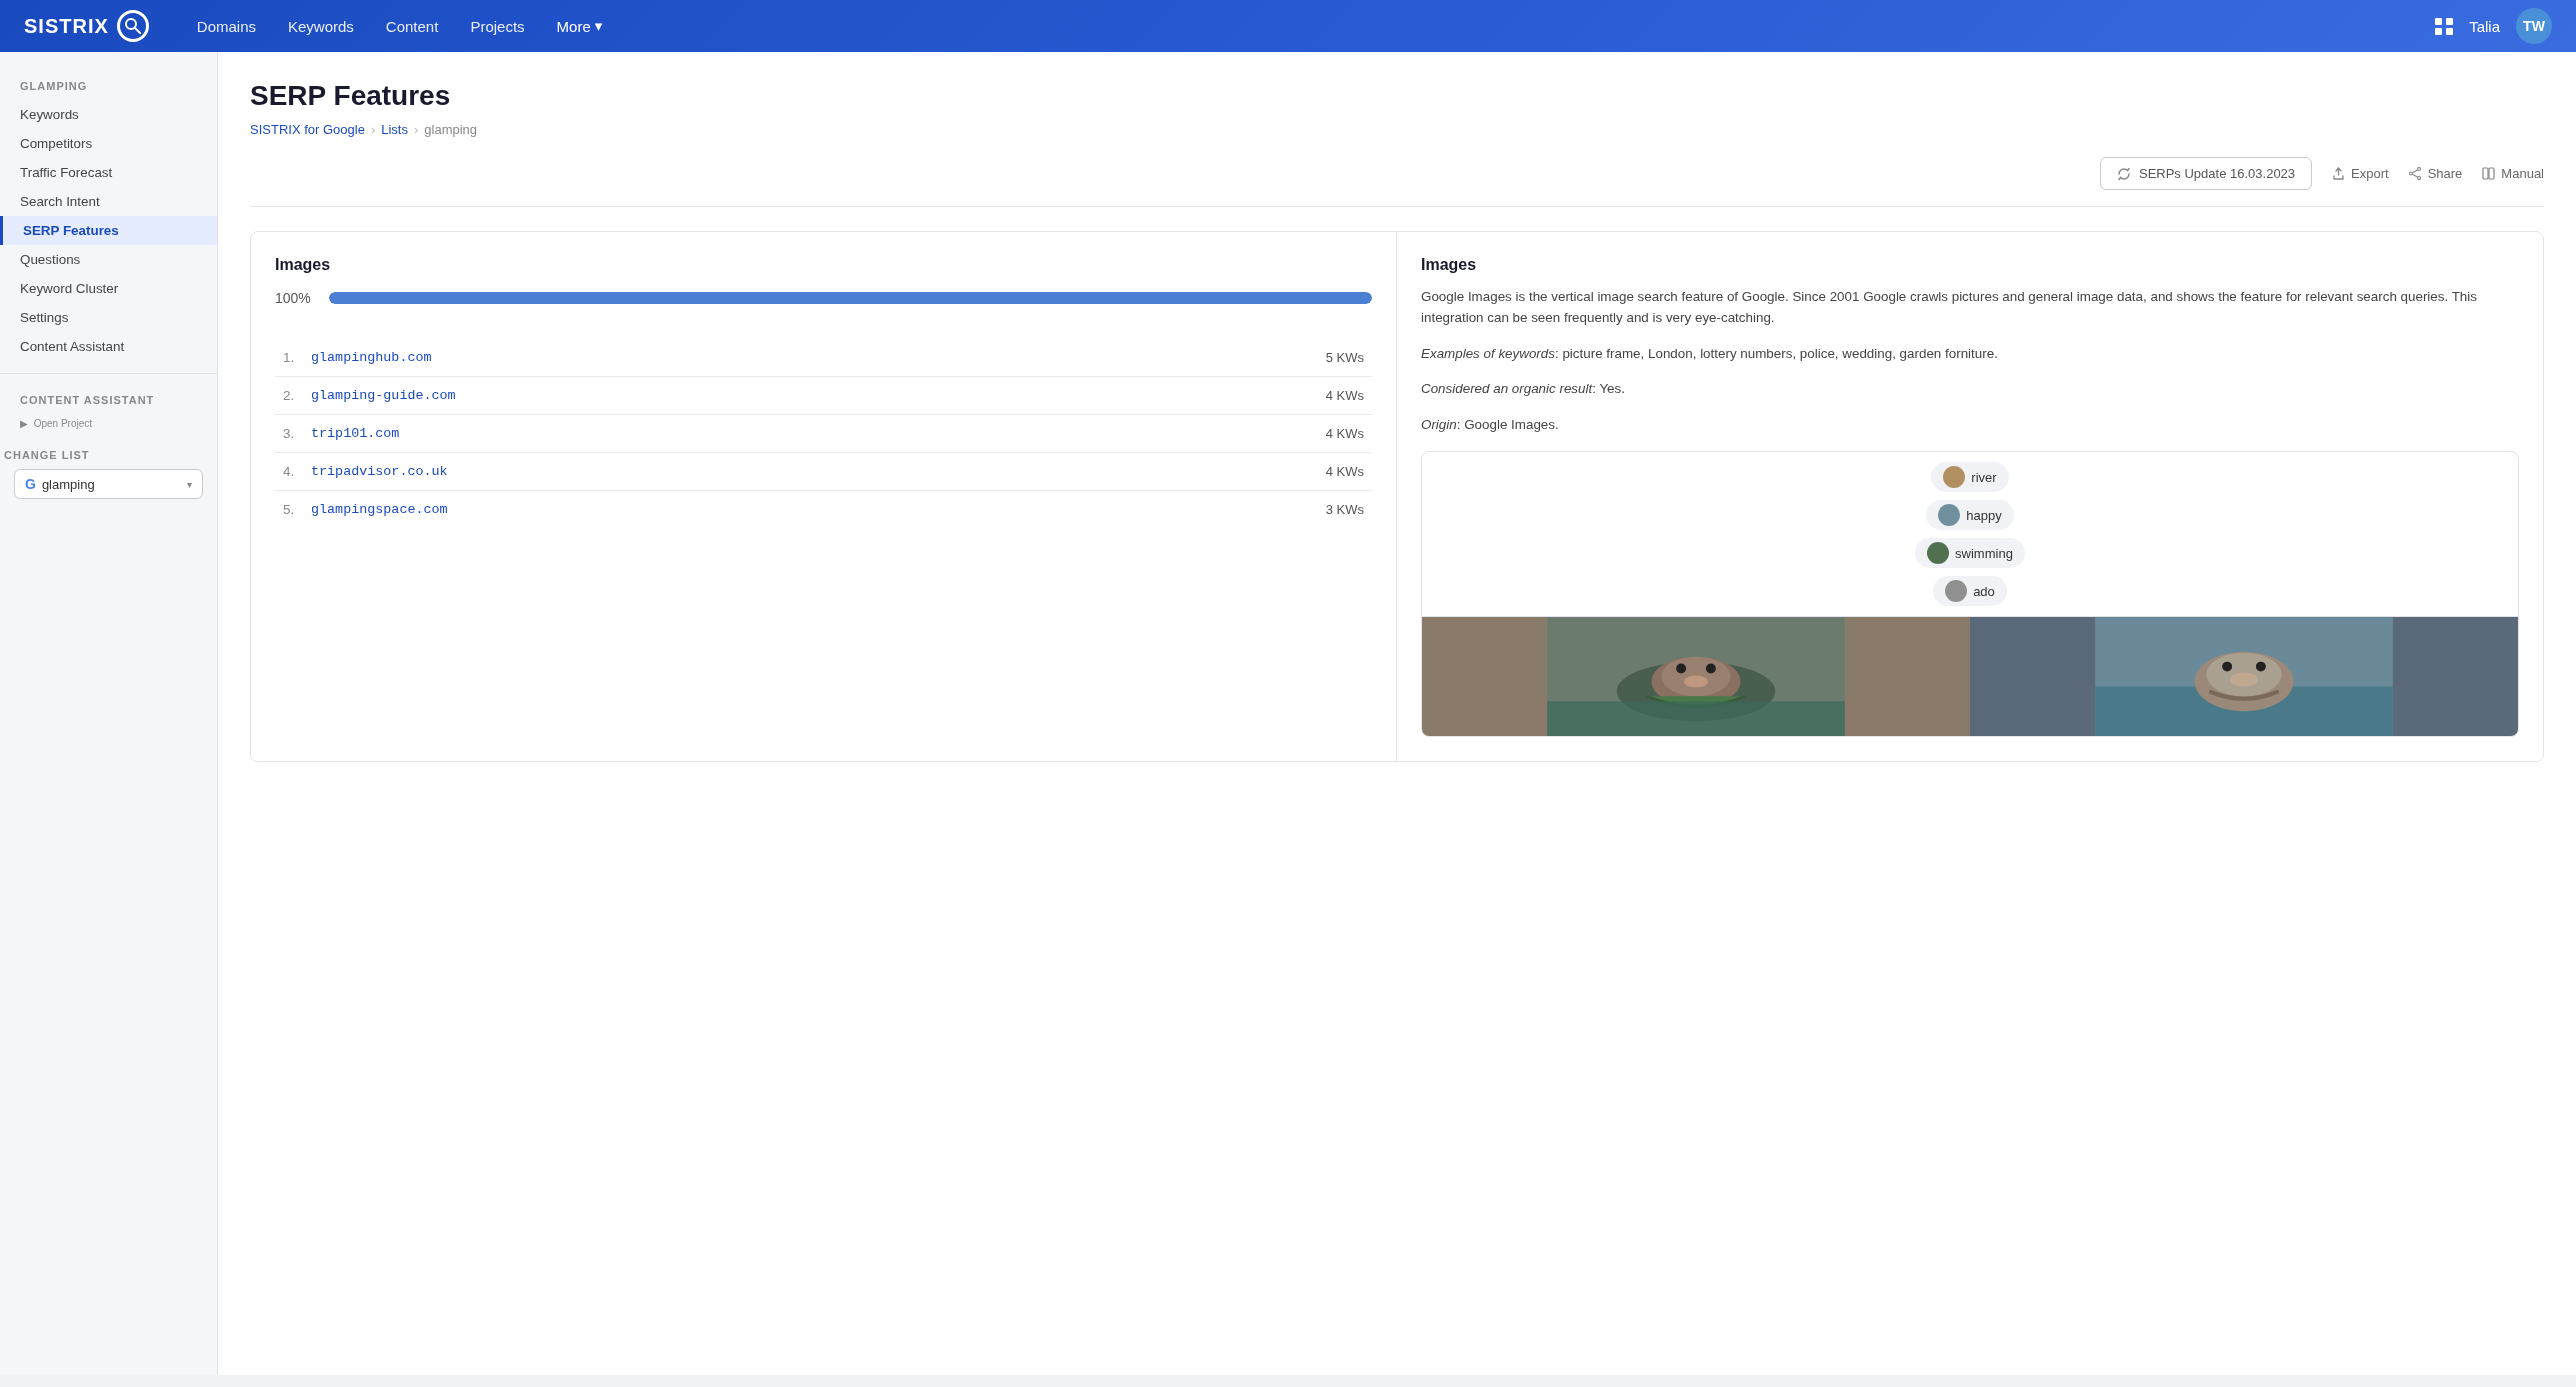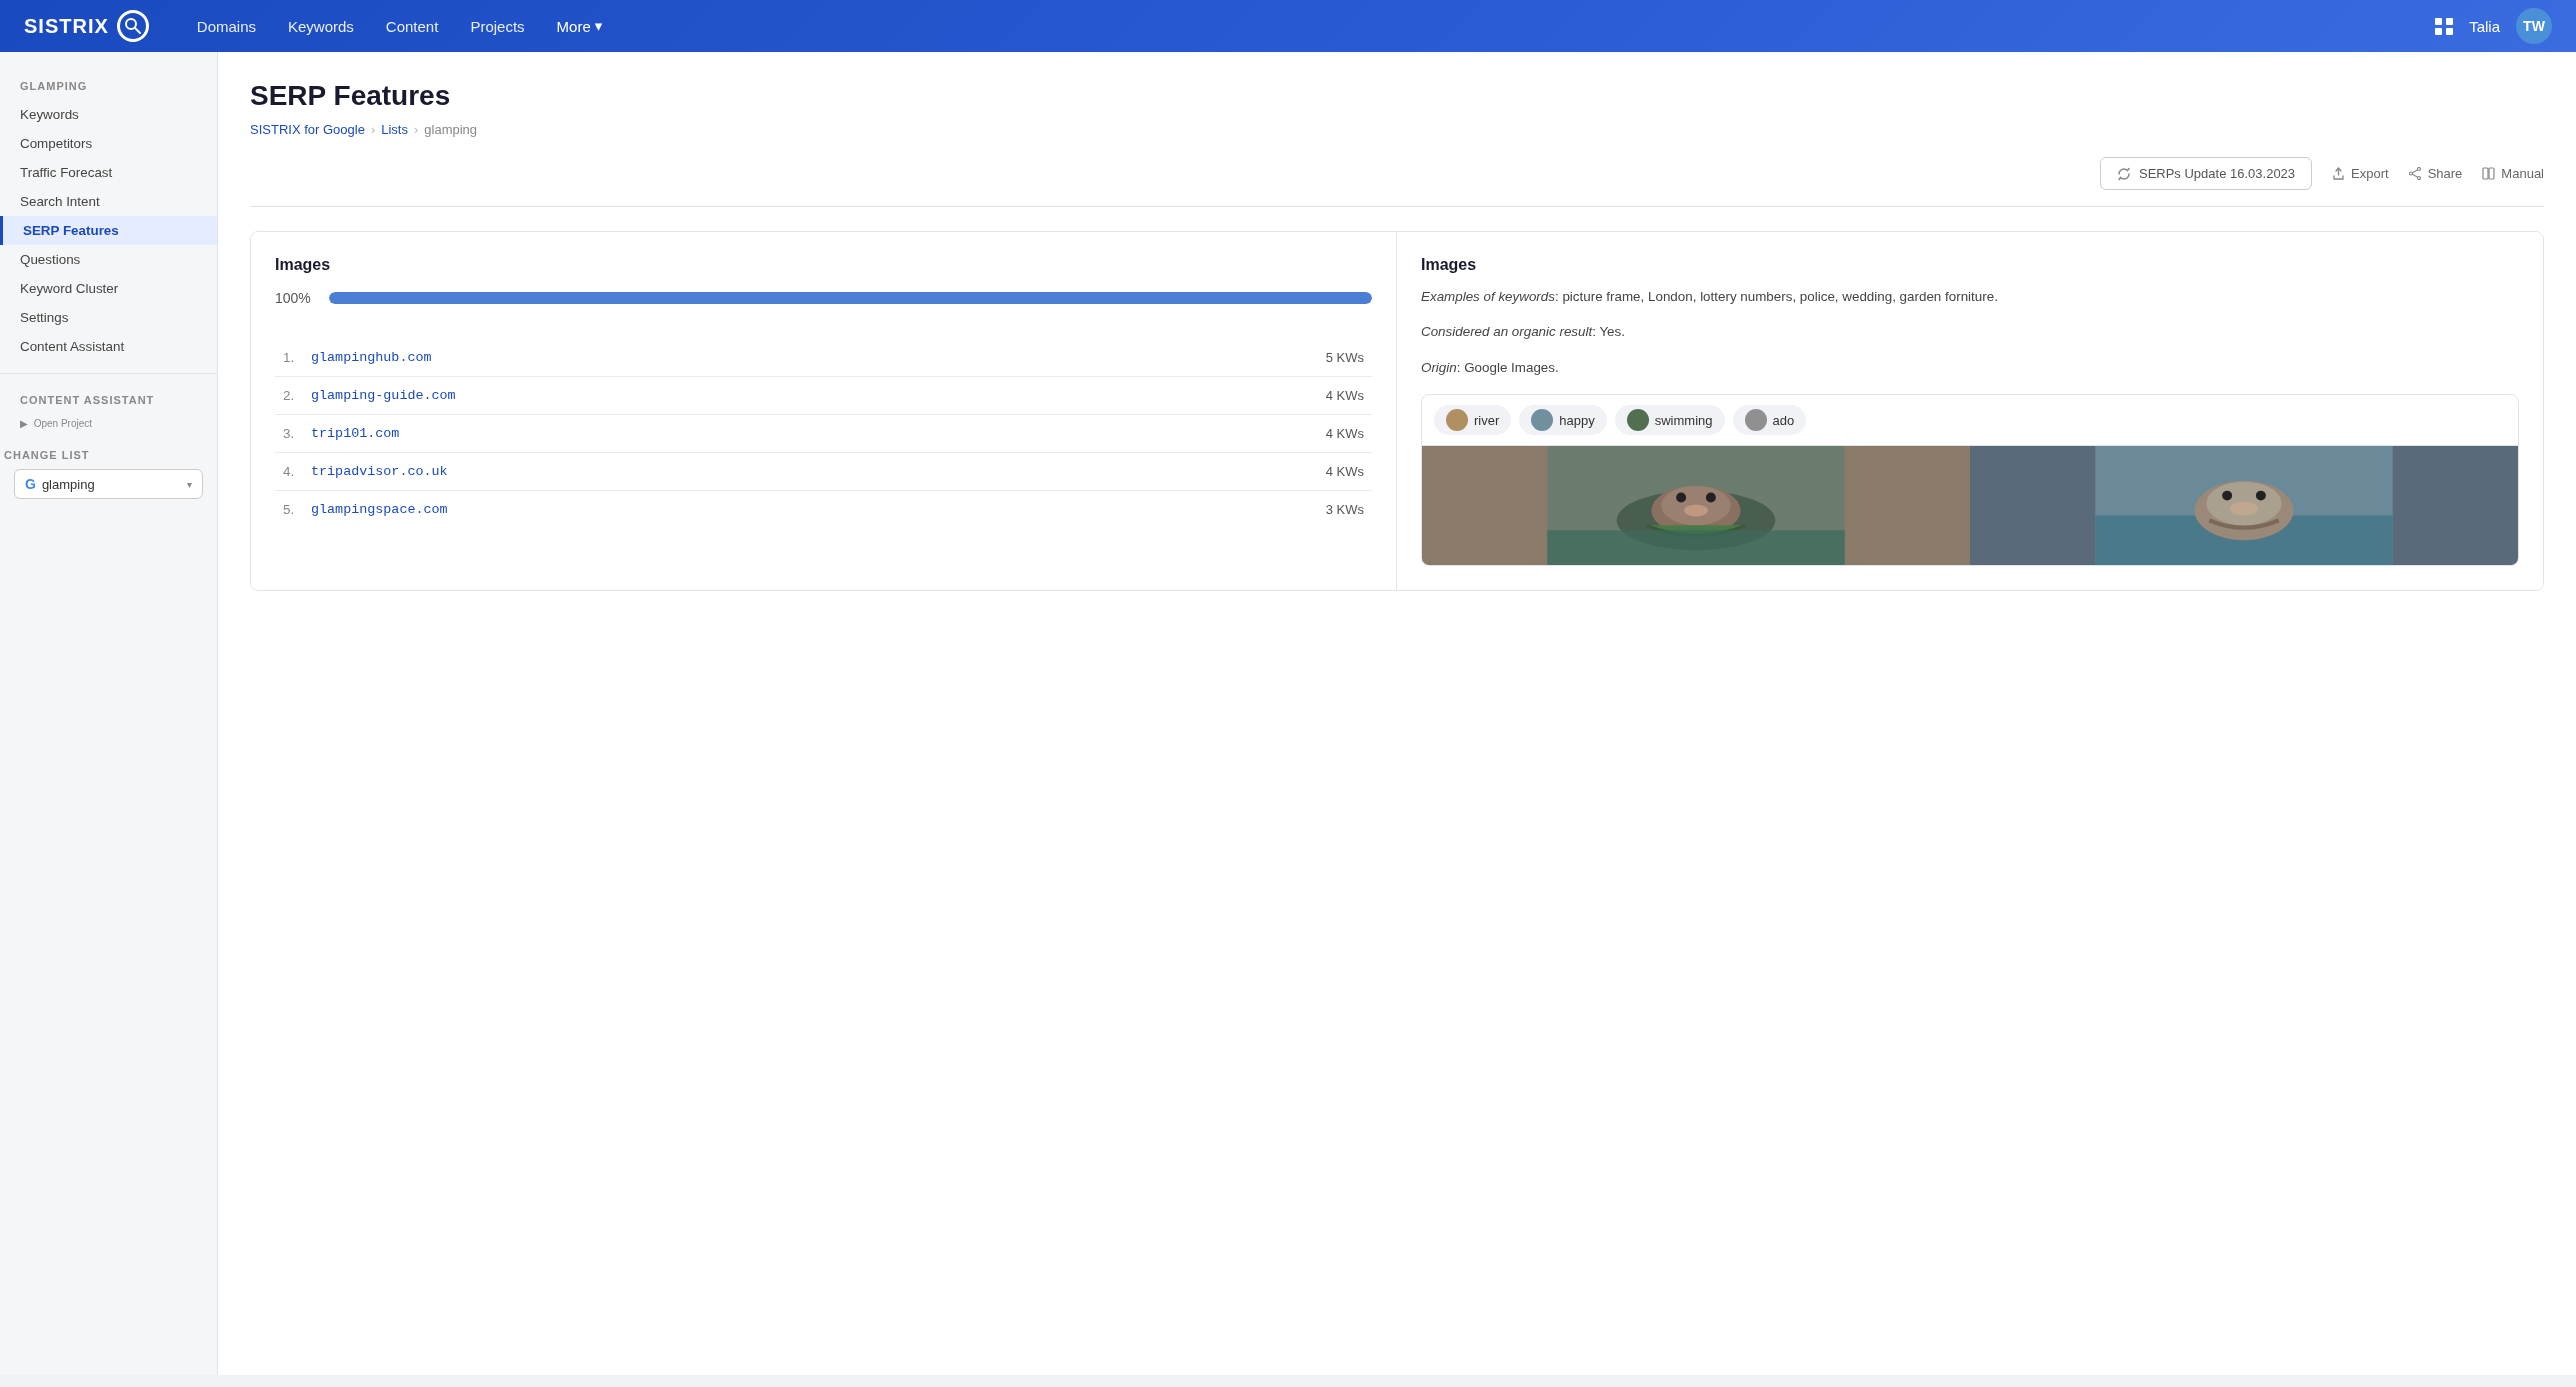--- a/index.html
+++ b/index.html
@@ -76,21 +76,21 @@
     .domain-table td:last-child { text-align: right; color: #555; font-size: 13px; }
 
     
     .info-title { font-size: 16px; font-weight: 600; color: #1a1a2e; margin-bottom: 12px; }
     .info-text { font-size: 13.4px; color: #444; line-height: 1.6; margin-bottom: 14px; }
     .info-label { font-style: italic; color: #444; }
     .info-value { color: #444; }
 
     
     .image-preview { border: 1px solid #e0e3e8; border-radius: 8px; overflow: hidden; margin-top: 16px; }
-    .image-tags { display: flex; gap: 8px; padding: 10px 12px; border-bottom: 1px solid #e0e3e8; overflow: hidden; }
+    .image-tags { display: flex; align-items: center; gap: 8px; padding: 10px 12px; border-bottom: 1px solid #e0e3e8; overflow: hidden; flex-direction: column; }
     .image-tag { display: flex; align-items: center; gap: 6px; background: #f0f2f5; border-radius: 20px; padding: 4px 12px; font-size: 13px; color: #333; white-space: nowrap; }
     .tag-avatar { width: 22px; height: 22px; border-radius: 50%; background: #aaa; overflow: hidden; display: flex; align-items: center; justify-content: center; }
     .images-row { display: grid; grid-template-columns: 1fr 1fr; height: 119px; }
     .img-placeholder { background: #8a7a6a; display: flex; align-items: center; justify-content: center; position: relative; overflow: hidden; }
     .img-placeholder.dark { background: #5a6a7a; }
   </style>
 </head>
 <body>
 
 <nav class="topnav">
@@ -238,20 +238,21 @@
       <td>5.</td>
       <td style="color:#1a4abf;cursor:pointer;">glampingspace.com</td>
       <td>3 KWs</td>
     </tr>
             </tbody>
         </table>
       </div>
 
       <div class="right-panel">
         <div class="info-title">Images</div>
+        <p class="info-text">Google Images is the vertical image search feature of Google. Since 2001 Google crawls pictures and general image data, and shows the feature for relevant search queries. This integration can be seen frequently and is very eye-catching.</p>
         <p class="info-text">
           <span class="info-label">Examples of keywords</span><span>: </span><span class="info-value">picture frame, London, lottery numbers, police, wedding, garden forniture.</span>
         </p>
         <p class="info-text">
           <span class="info-label">Considered an organic result</span><span>: </span><span class="info-value">Yes.</span>
         </p>
         <p class="info-text">
           <span class="info-label">Origin</span><span>: </span><span class="info-value">Google Images.</span>
         </p>
 

